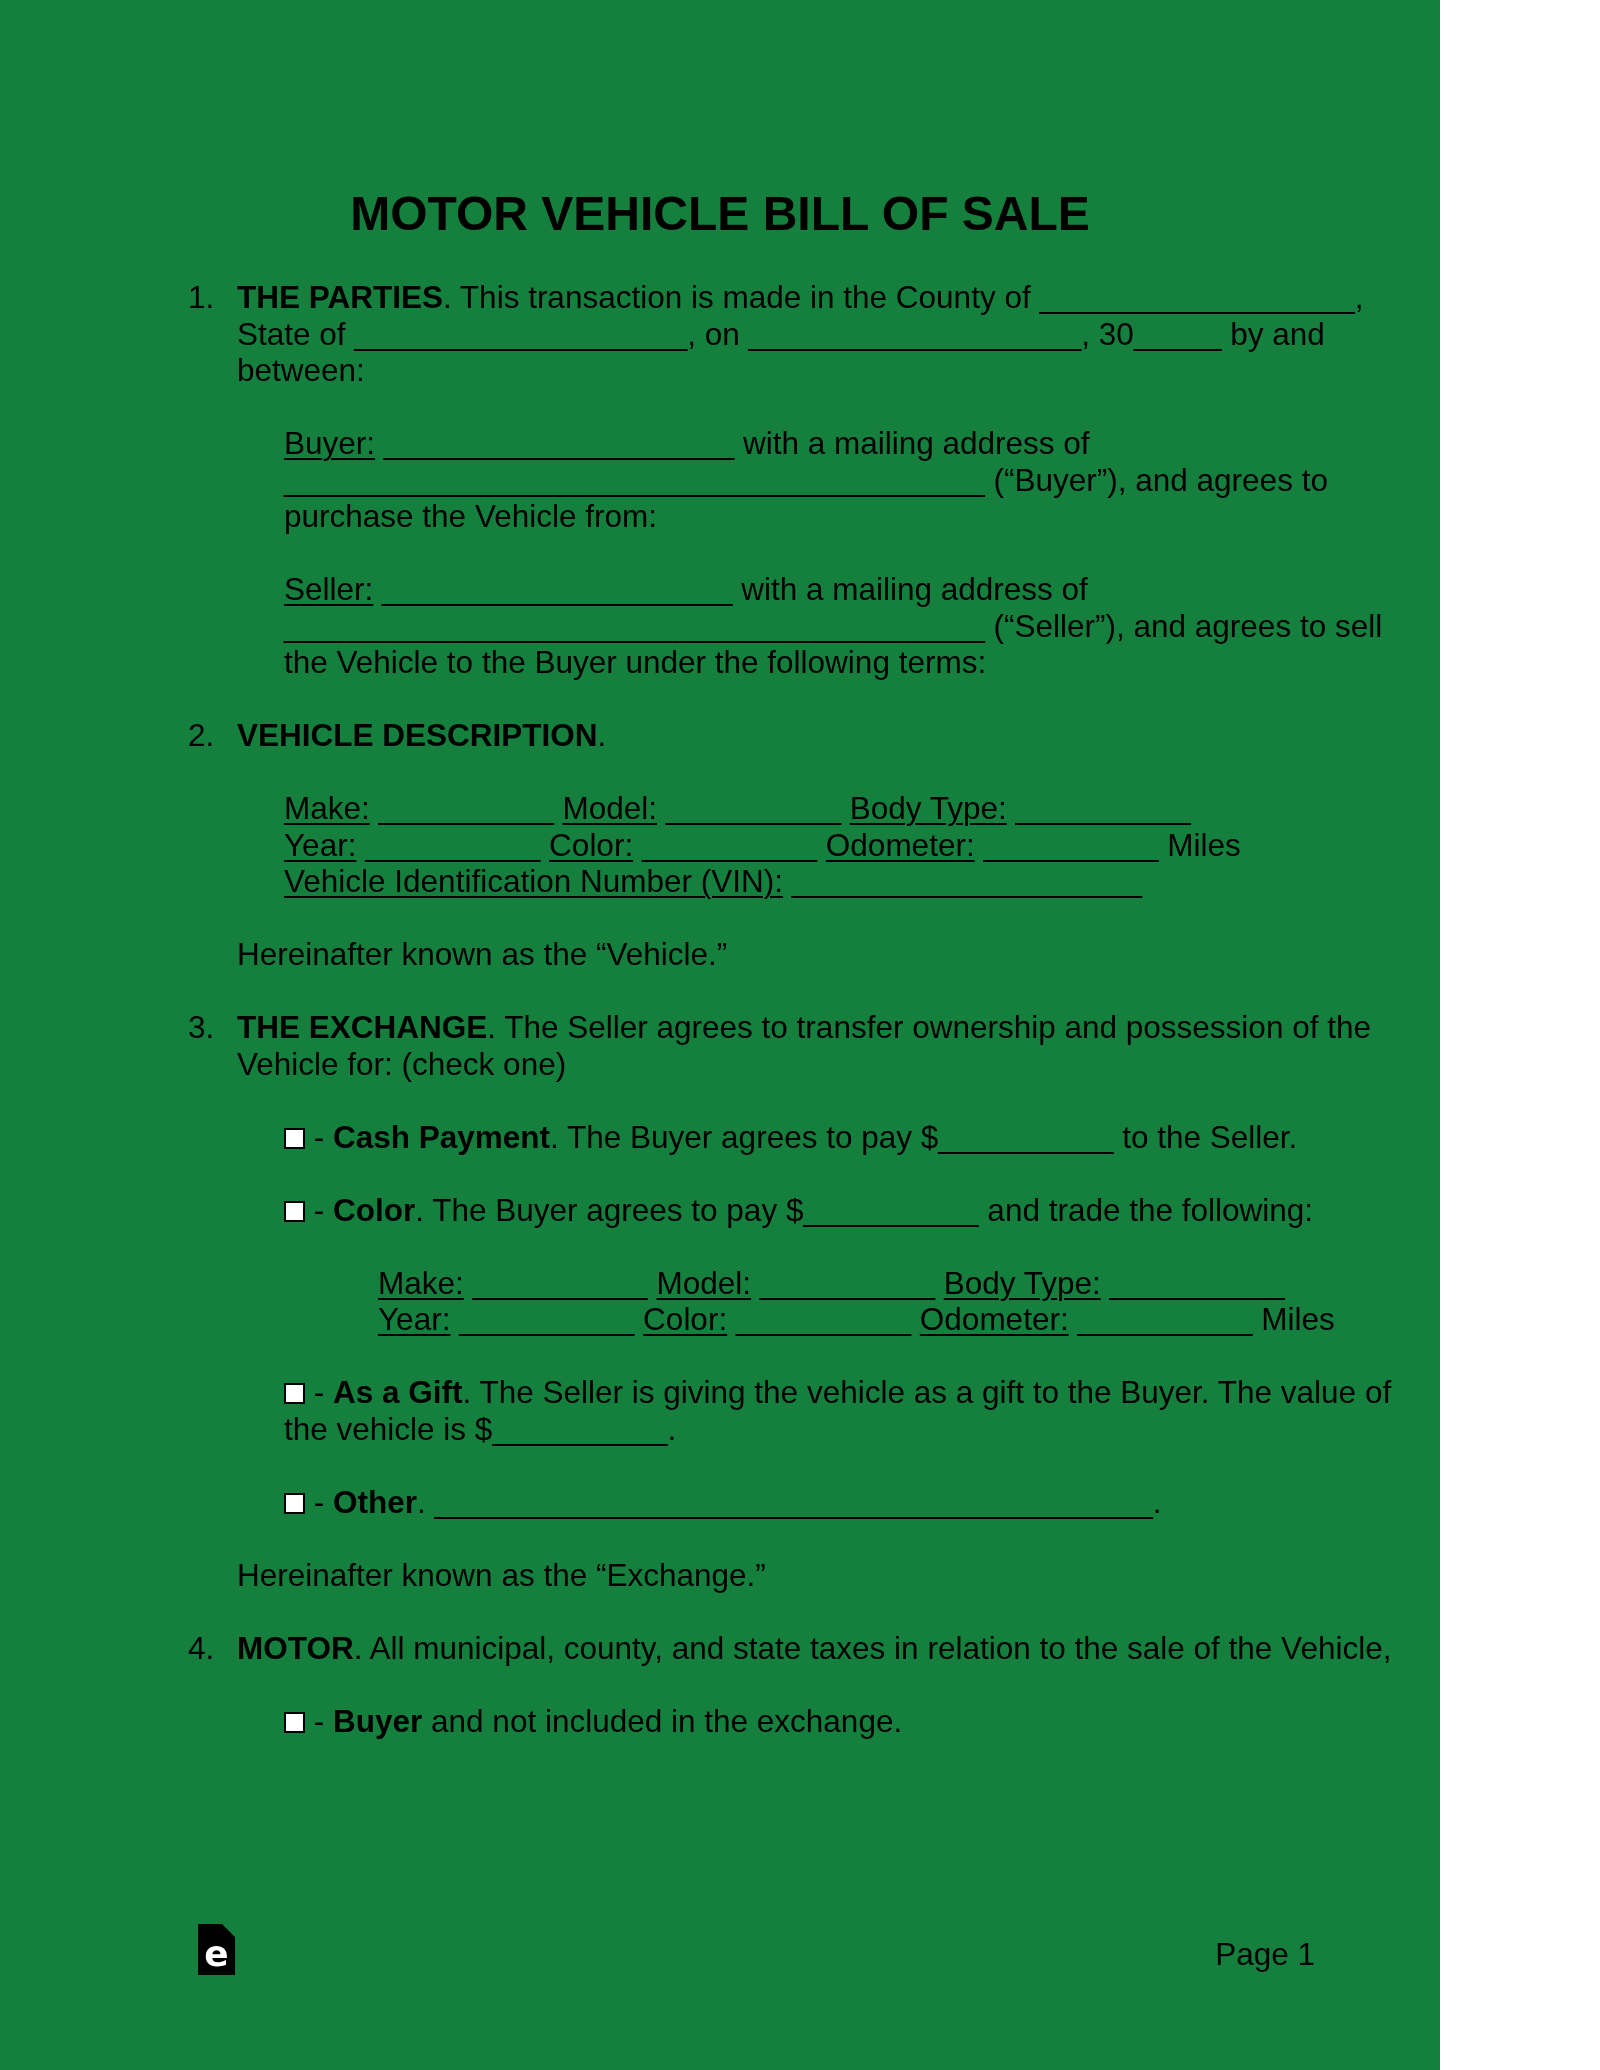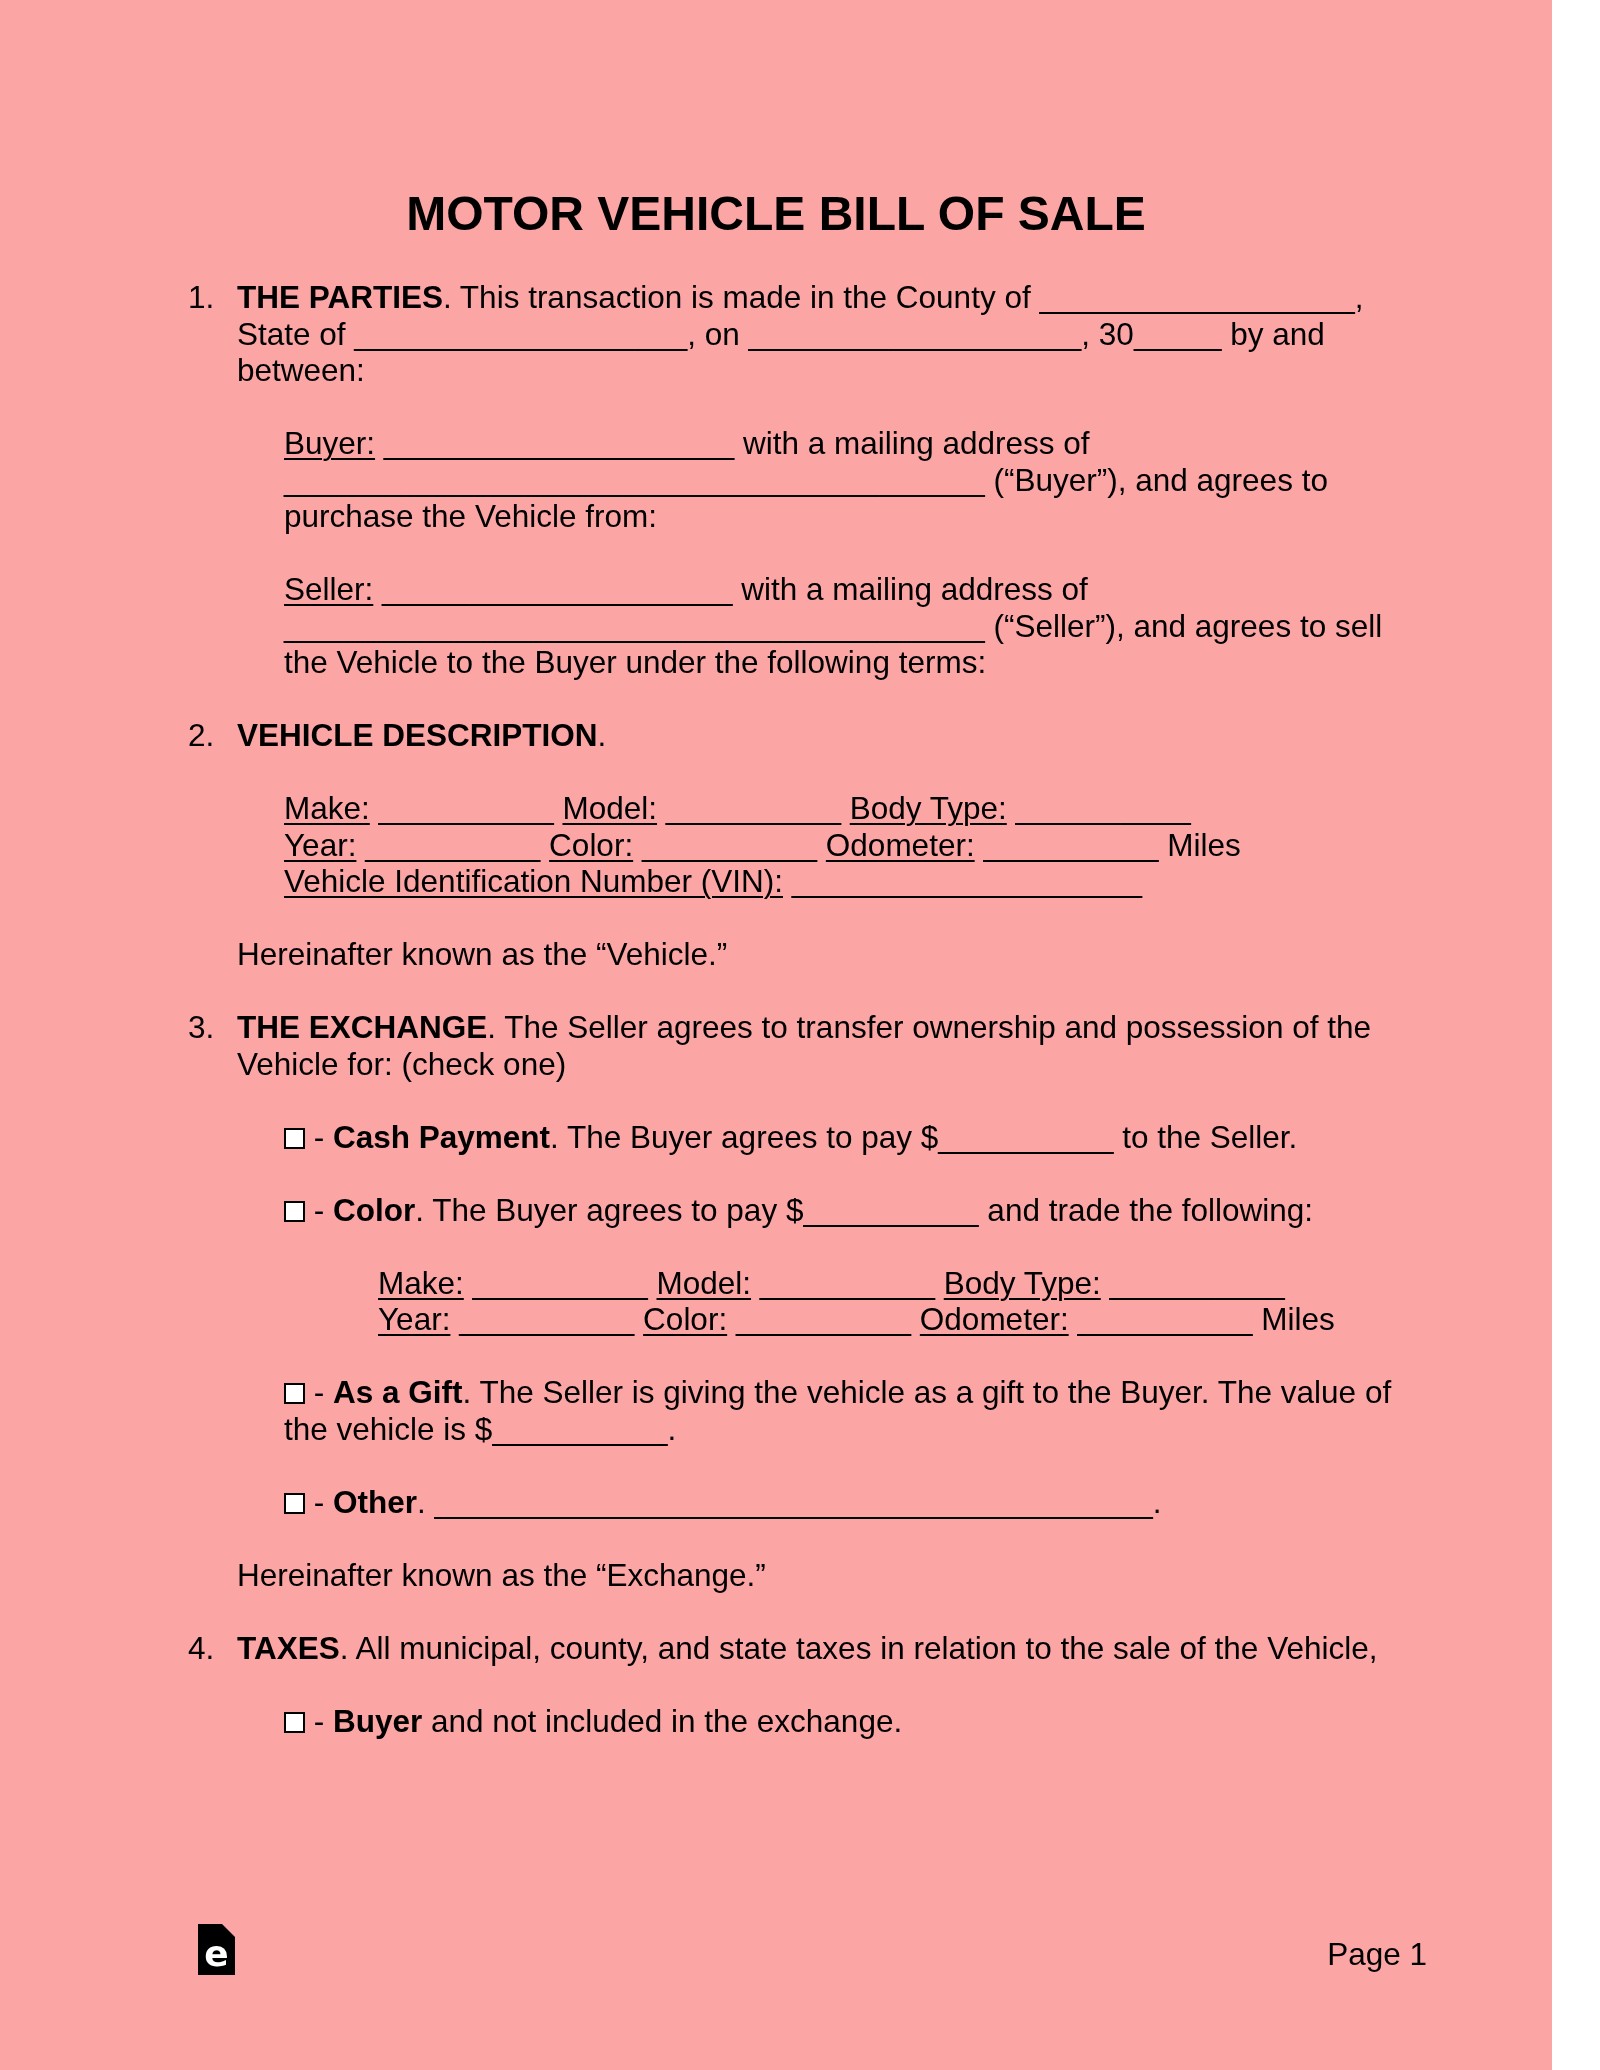--- a/index.html
+++ b/index.html
@@ -1,19 +1,19 @@
 <!DOCTYPE html>
 <html><head>
 <meta charset="utf-8">
 <style>
   html,body { margin:0; padding:0; background:#fff; }
   .page {
     position:relative;
-    width:1552px; height:2070px;
-    background:#fca5a5;
+    width:1440px; height:2070px;
+    background:#15803d;
     font-family:"Liberation Sans", sans-serif;
     font-size:31.5px;
     line-height:36.5px;
     color:#000;
     overflow:hidden;
   }
   .doc { padding-top:186px; }
   .title {
     font-size:48px; font-weight:bold; line-height:56px;
     text-align:center; margin:0 0 37px 0;
@@ -117,21 +117,21 @@
 
     <div class="para ind1">
       <div class="line"><span class="cb"></span><span> - </span><span class="b">Other</span><span>. </span><span>_________________________________________</span><span>.</span></div>
     </div>
 
     <div class="para ind0 line">Hereinafter known as the “Exchange.”</div>
 
     <div class="para sec">
       <div class="num">4.</div>
       <div class="sec-body">
-        <div class="line"><span class="b">TAXES</span><span>. All municipal, county, and state taxes in relation to the sale of the Vehicle,</span></div>
+        <div class="line"><span class="b">MOTOR</span><span>. All municipal, county, and state taxes in relation to the sale of the Vehicle,</span></div>
       </div>
     </div>
 
     <div class="para ind1">
       <div class="line"><span class="cb"></span><span> - </span><span class="b">Buyer</span><span> and not included in the exchange.</span></div>
     </div>
 
 
   </div>
 

